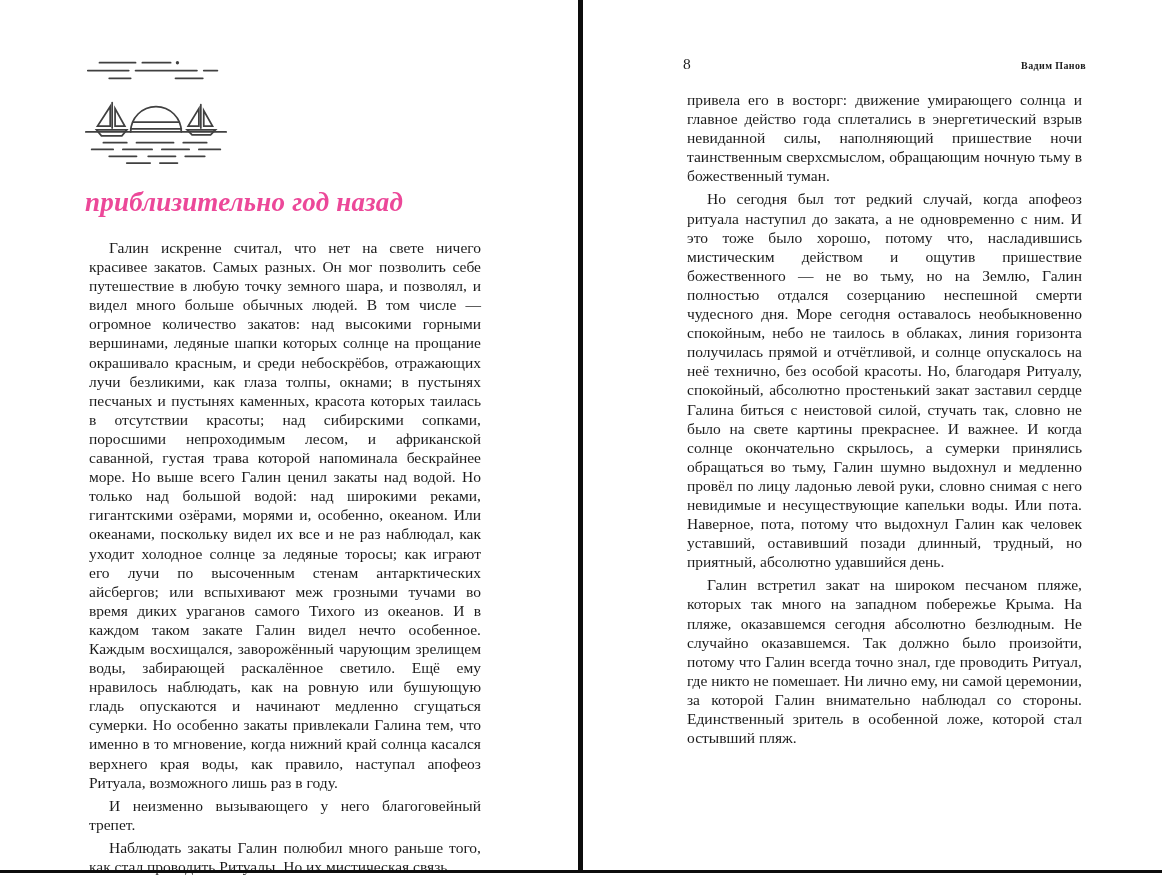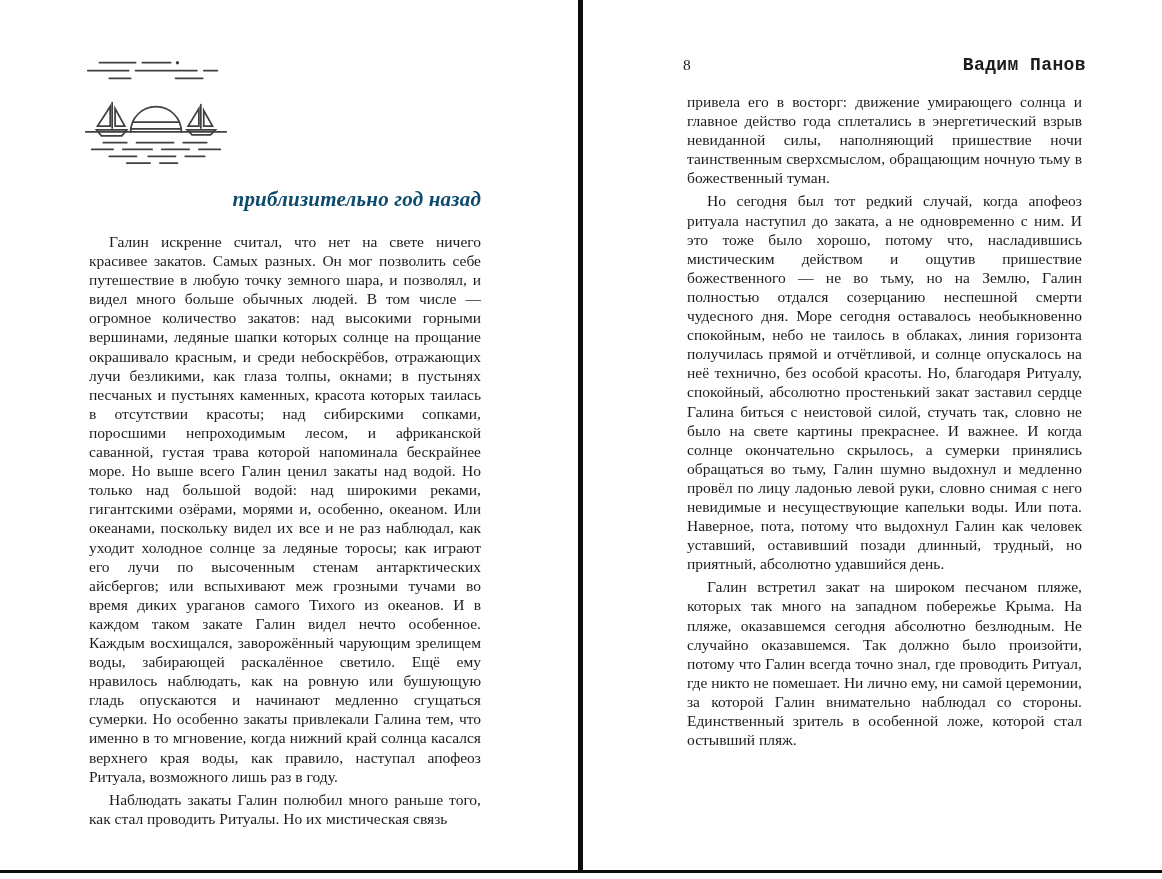--- a/index.html
+++ b/index.html
@@ -44,26 +44,26 @@
     left: 683px;
     width: 403px;
   }
   .illustration {
     margin: 52px 0 0 -5px;
     width: 152px;
     height: 115px;
   }
   .chapter-title {
     margin: 20px 4px 20px 0;
-    font-size: 21px;
+    font-size: 27px;
     font-style: italic;
     font-weight: bold;
-    text-align: right;
+    text-align: left;
     letter-spacing: 0.2px;
-    color: #0c4a6e;
+    color: #ec4899;
   }
   .body-text {
     font-size: 15.5px;
     line-height: 19.1px;
     text-align: justify;
     color: #1c1c1c;
   }
   .body-text p {
     margin: 4px;
     hyphens: auto;
@@ -78,24 +78,23 @@
   .running-header {
     margin-top: 55px;
     display: flex;
     justify-content: space-between;
     align-items: baseline;
   }
   .page-number {
     font-size: 15.5px;
   }
   .running-head-author {
-    font-size: 18px;
+    font-size: 10px;
     font-weight: bold;
     letter-spacing: 0.4px;
-    font-family: Liberation Mono, monospace;
   }
   .page-right .body-text {
     margin-top: 17px;
   }
 </style>
 </head>
 <body>
 
 <div class="spread">
 
@@ -143,20 +142,21 @@
           <line x1="48" y1="114" x2="72" y2="114"></line>
           <line x1="82" y1="114" x2="100" y2="114"></line>
         </g>
       </svg>
     </div>
 
     <h2 class="chapter-title">приблизительно год назад</h2>
 
     <div class="body-text">
       <p class="indent" lang="ru">Галин искренне считал, что нет на свете ничего красивее закатов. Самых разных. Он мог позволить себе путешествие в любую точку земного шара, и позволял, и видел много больше обычных людей. В том числе — огромное количество закатов: над высокими горными вершинами, ледяные шапки которых солнце на прощание окрашивало красным, и среди небоскрёбов, отражающих лучи безликими, как глаза толпы, окнами; в пустынях песчаных и пустынях каменных, красота которых таилась в отсутствии красоты; над сибирскими сопками, поросшими непроходимым лесом, и африканской саванной, густая трава которой напоминала бескрайнее море. Но выше всего Галин ценил закаты над водой. Но только над большой водой: над широкими реками, гигантскими озёрами, морями и, особенно, океаном. Или океанами, поскольку видел их все и не раз наблюдал, как уходит холодное солнце за ледяные торосы; как играют его лучи по высоченным стенам антарктических айсбергов; или вспыхивают меж грозными тучами во время диких ураганов самого Тихого из океанов. И в каждом таком закате Галин видел нечто особенное. Каждым восхищался, заворожённый чарующим зрелищем воды, забирающей раскалённое светило. Ещё ему нравилось наблюдать, как на ровную или бушующую гладь опускаются и начинают медленно сгущаться сумерки. Но особенно закаты привлекали Галина тем, что именно в то мгновение, когда нижний край солнца касался верхнего края воды, как правило, наступал апофеоз Ритуала, возможного лишь раз в году.</p>
+      <p class="indent" lang="ru">И неизменно вызывающего у него благоговейный трепет.</p>
       <p class="indent" lang="ru">Наблюдать закаты Галин полюбил много раньше того, как стал проводить Ритуалы. Но их мистическая связь</p>
     </div>
   </div>
 
   <div class="divider"></div>
 
   <div class="page page-right">
 
     <div class="running-header">
       <span class="page-number">8</span>

